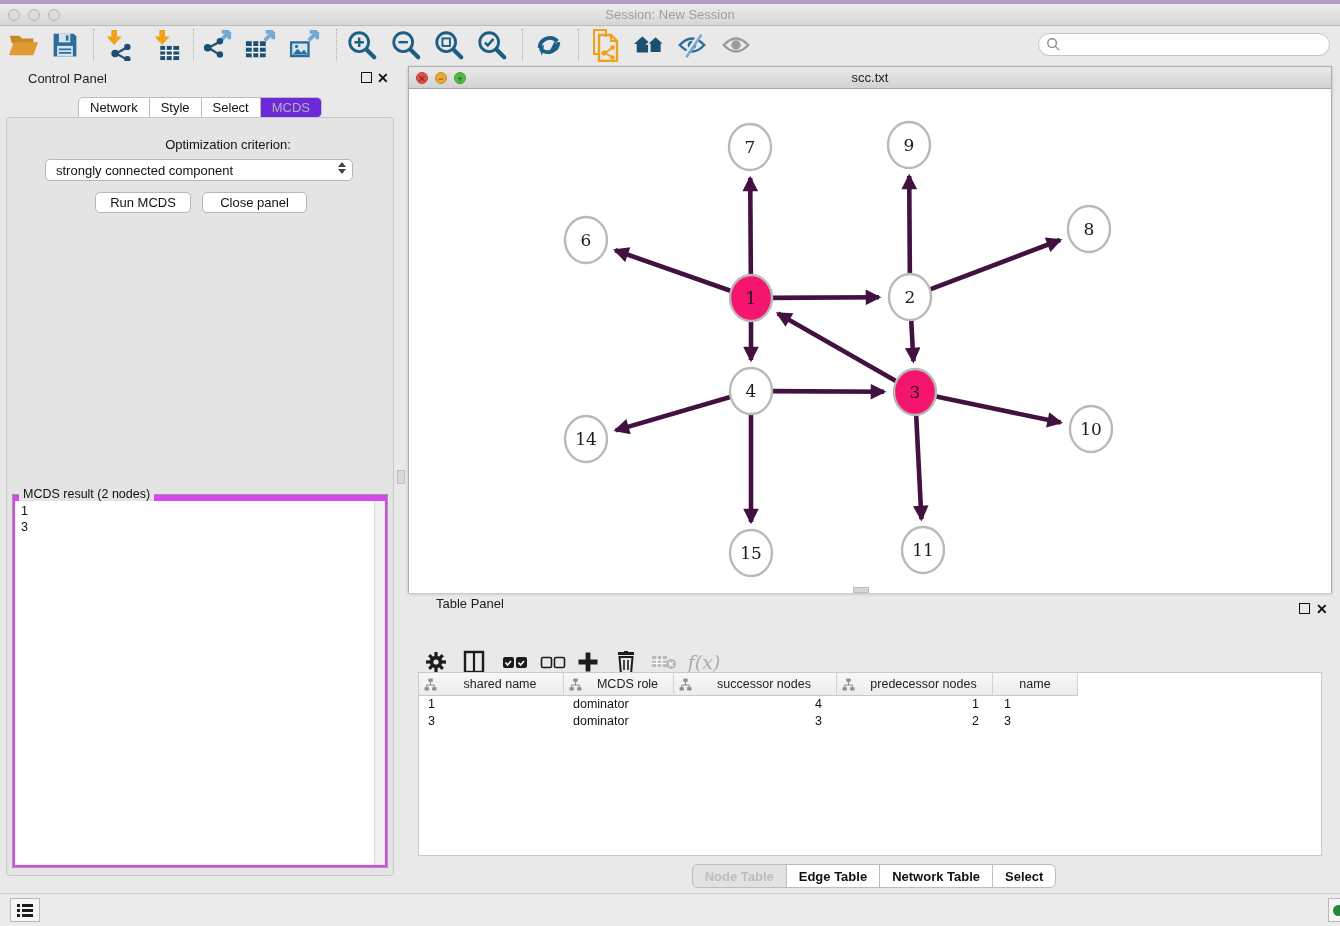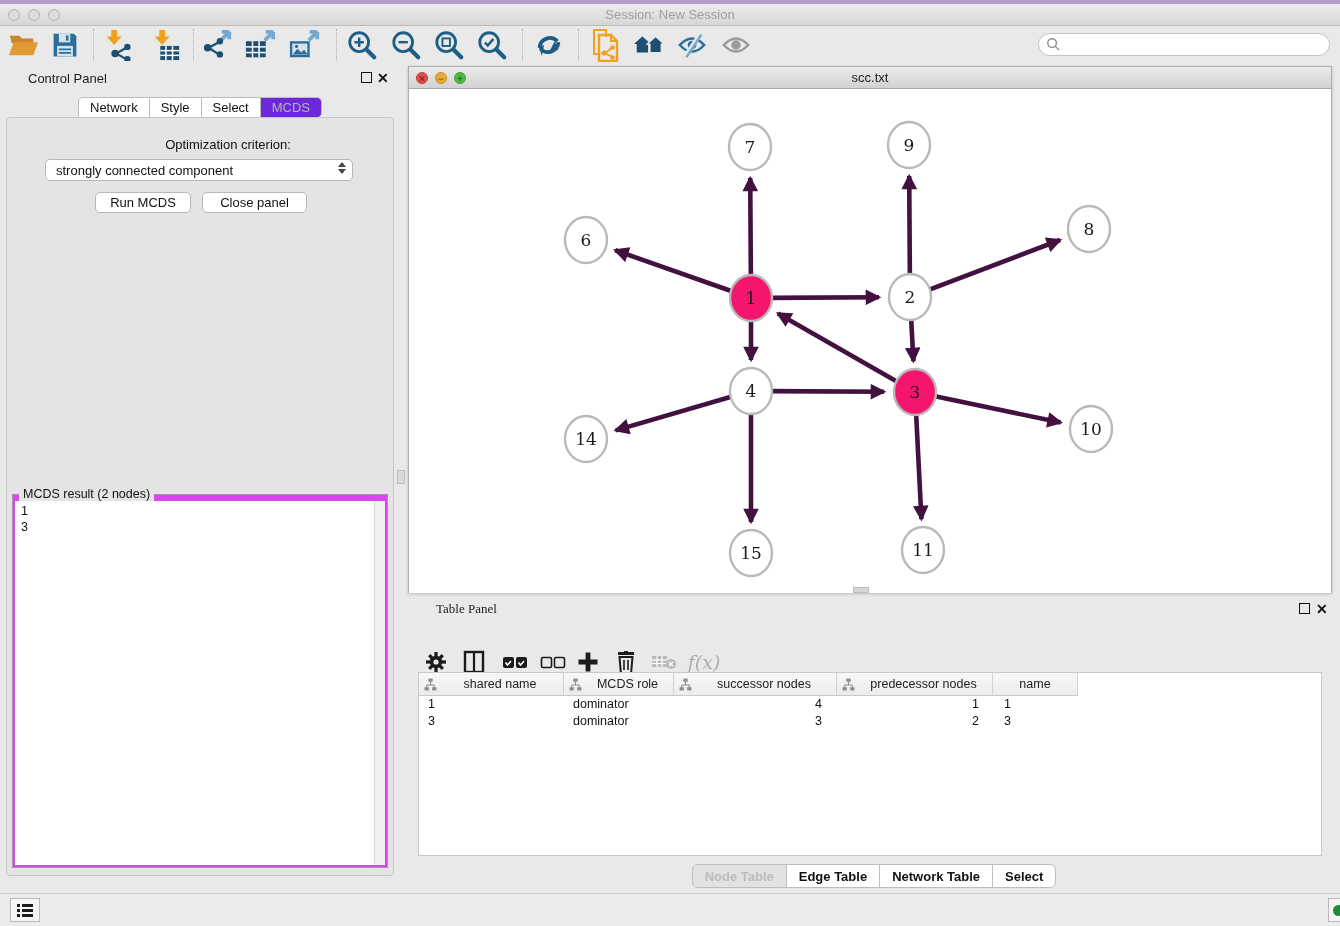--- a/index.html
+++ b/index.html
@@ -58,21 +58,21 @@
     display:flex; align-items:center; }
   .light { width:12px; height:12px; border-radius:50%; margin-left:7px; font-size:9px; line-height:12px;
     text-align:center; color:rgba(0,0,0,0.45); font-weight:bold; }
   .net-title { position:absolute; left:0; right:0; text-align:center; font-size:13px; color:#1c1c1c; }
   .net-canvas { position:absolute; left:0; top:22px; width:922px; height:504px; background:#fff; }
   .net-canvas svg text { font-family:"DejaVu Serif", serif; font-size:17px; fill:#1a1a1a; }
   .net-grip { left:853px; top:587px; width:16px; height:6px; background:#d6d6d6; border:1px solid #bdbdbd; }
   .split-grip { left:397px; top:470px; width:8px; height:14px; background:#d9d9d9; border:1px solid #bfbfbf; }
 
   
-  .tp-header { left:408px; top:596px; width:932px; height:26px; display:flex; align-items:center;font-family:Liberation Serif, serif; }
+  .tp-header { left:408px; top:596px; width:932px; height:26px; display:flex; align-items:flex-start; }
   .tp-toolbar { left:418px; top:628px; width:912px; height:40px; }
   .tp-ic { position:absolute; top:20px; width:28px; height:28px; display:flex; align-items:center; justify-content:center; }
   .fx { font-family:"DejaVu Serif", serif; font-style:italic; font-size:19px; color:#ababab; }
   .table-box { left:418px; top:672px; width:904px; height:184px; background:#fff; border:1px solid #c9c9c9; }
   .thead { display:flex; height:23px; }
   .th { background:linear-gradient(#f7f7f7,#ececec); border-right:1px solid #d2d2d2; border-bottom:1px solid #c9c9c9;
     font-size:12.5px; color:#222; display:flex; align-items:center; }
   .th .lbl { flex:1; text-align:center; }
   .tr { display:flex; height:17px; }
   .td { font-size:12.5px; color:#111; padding-top:1px; }

